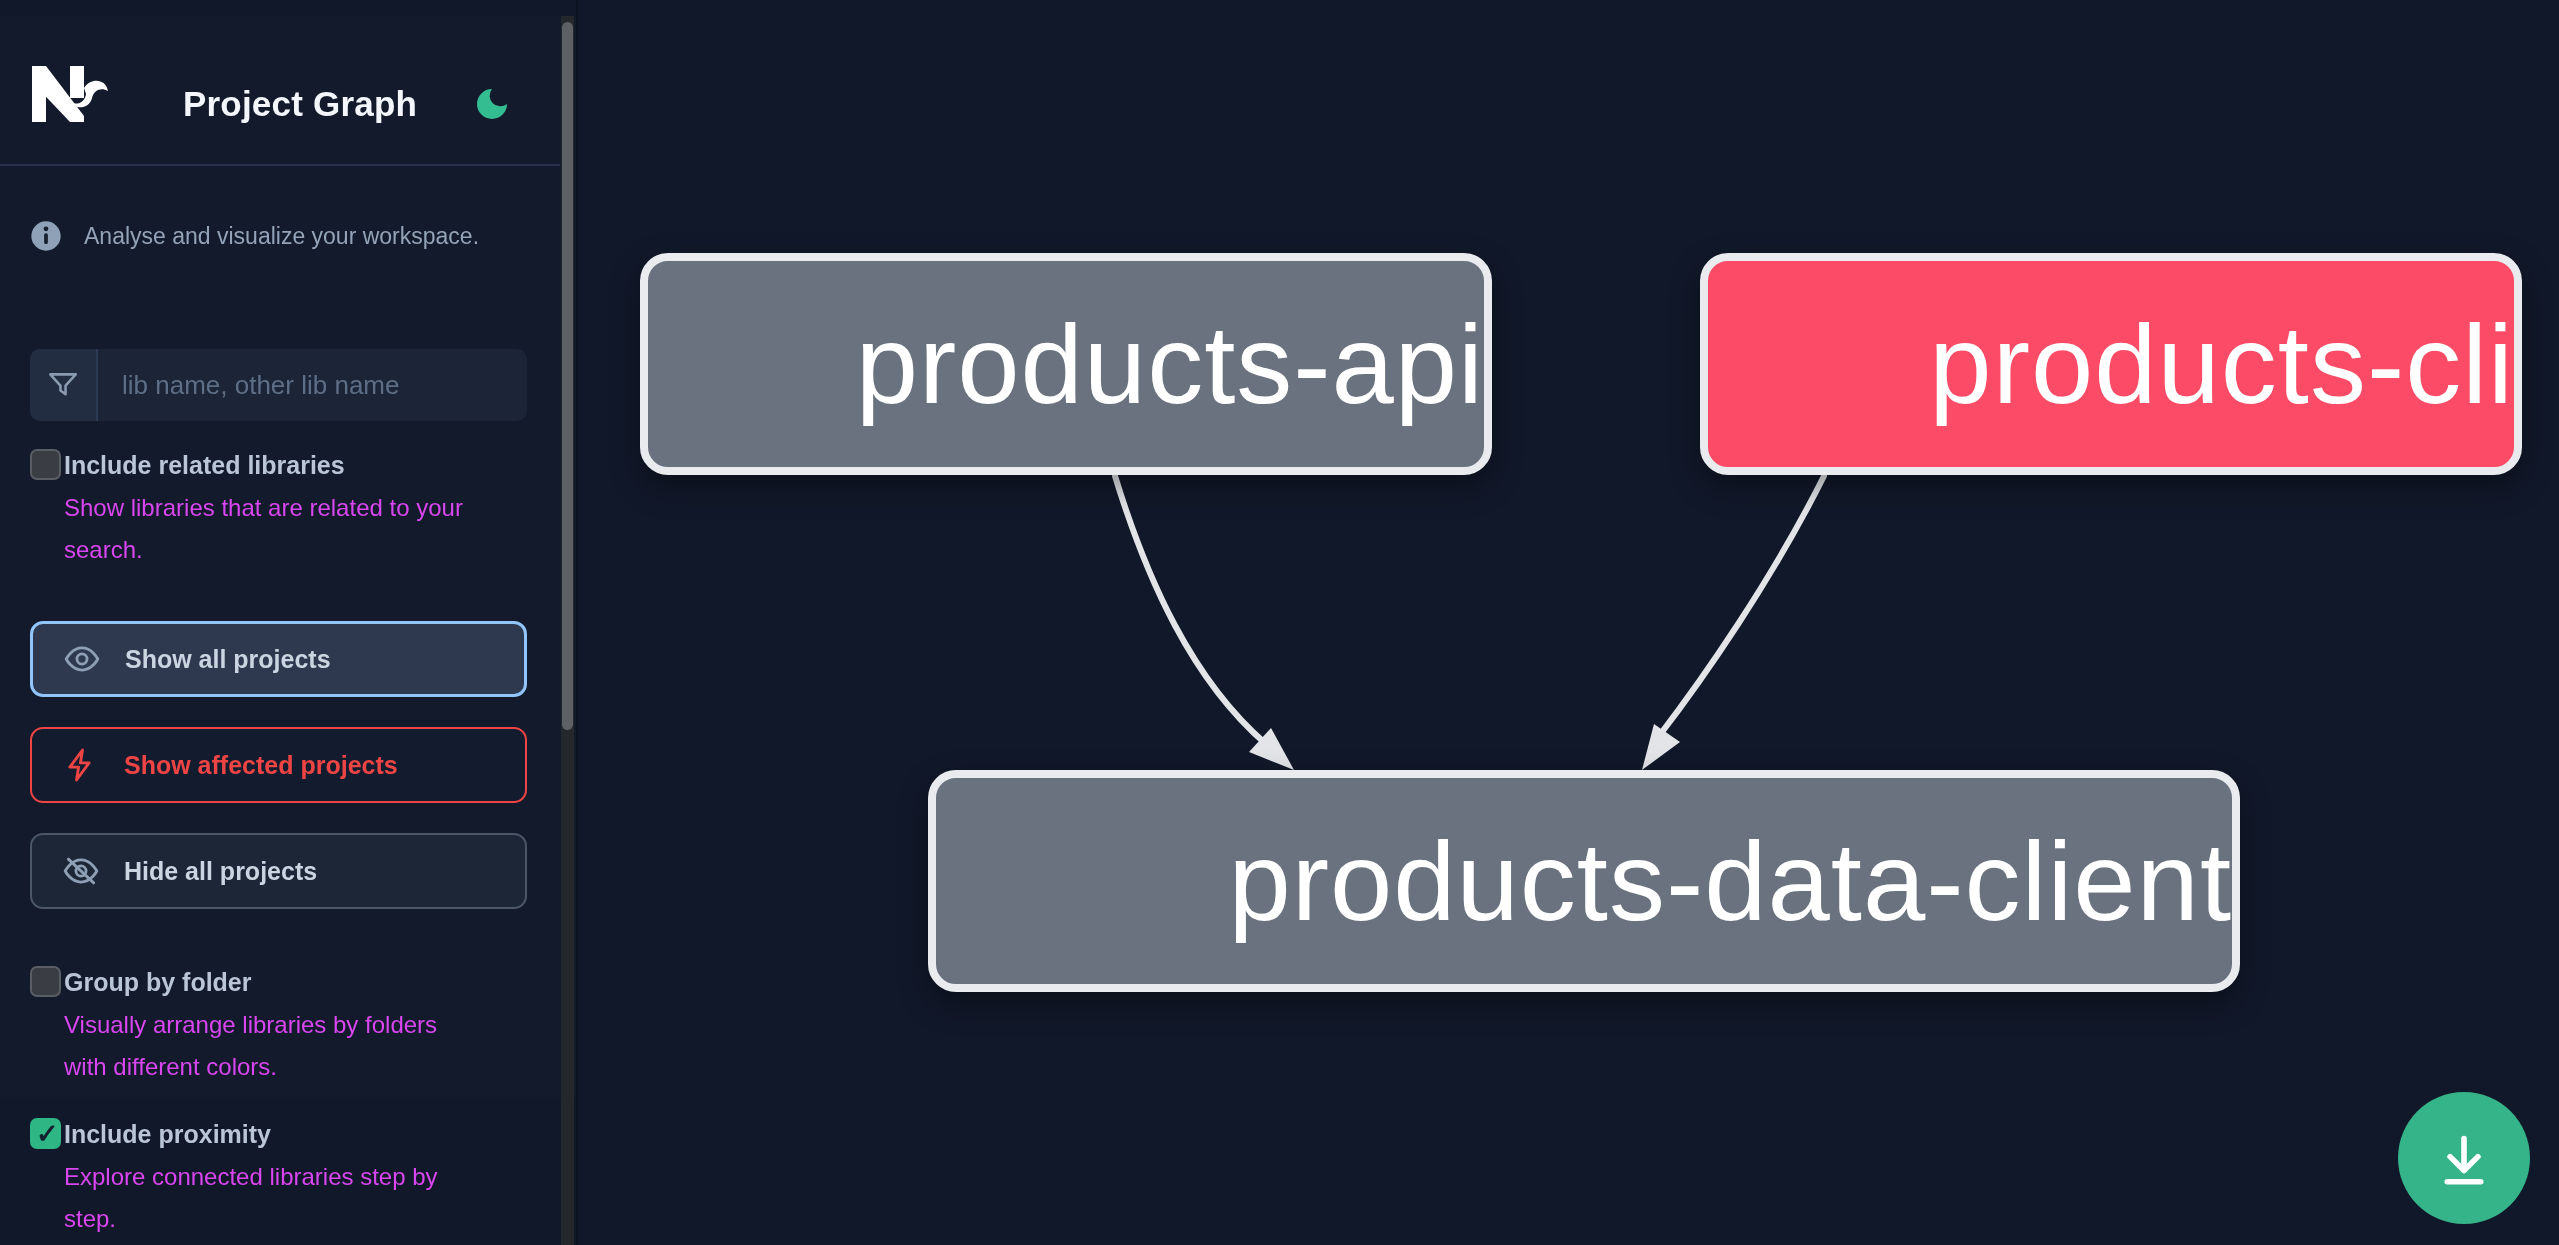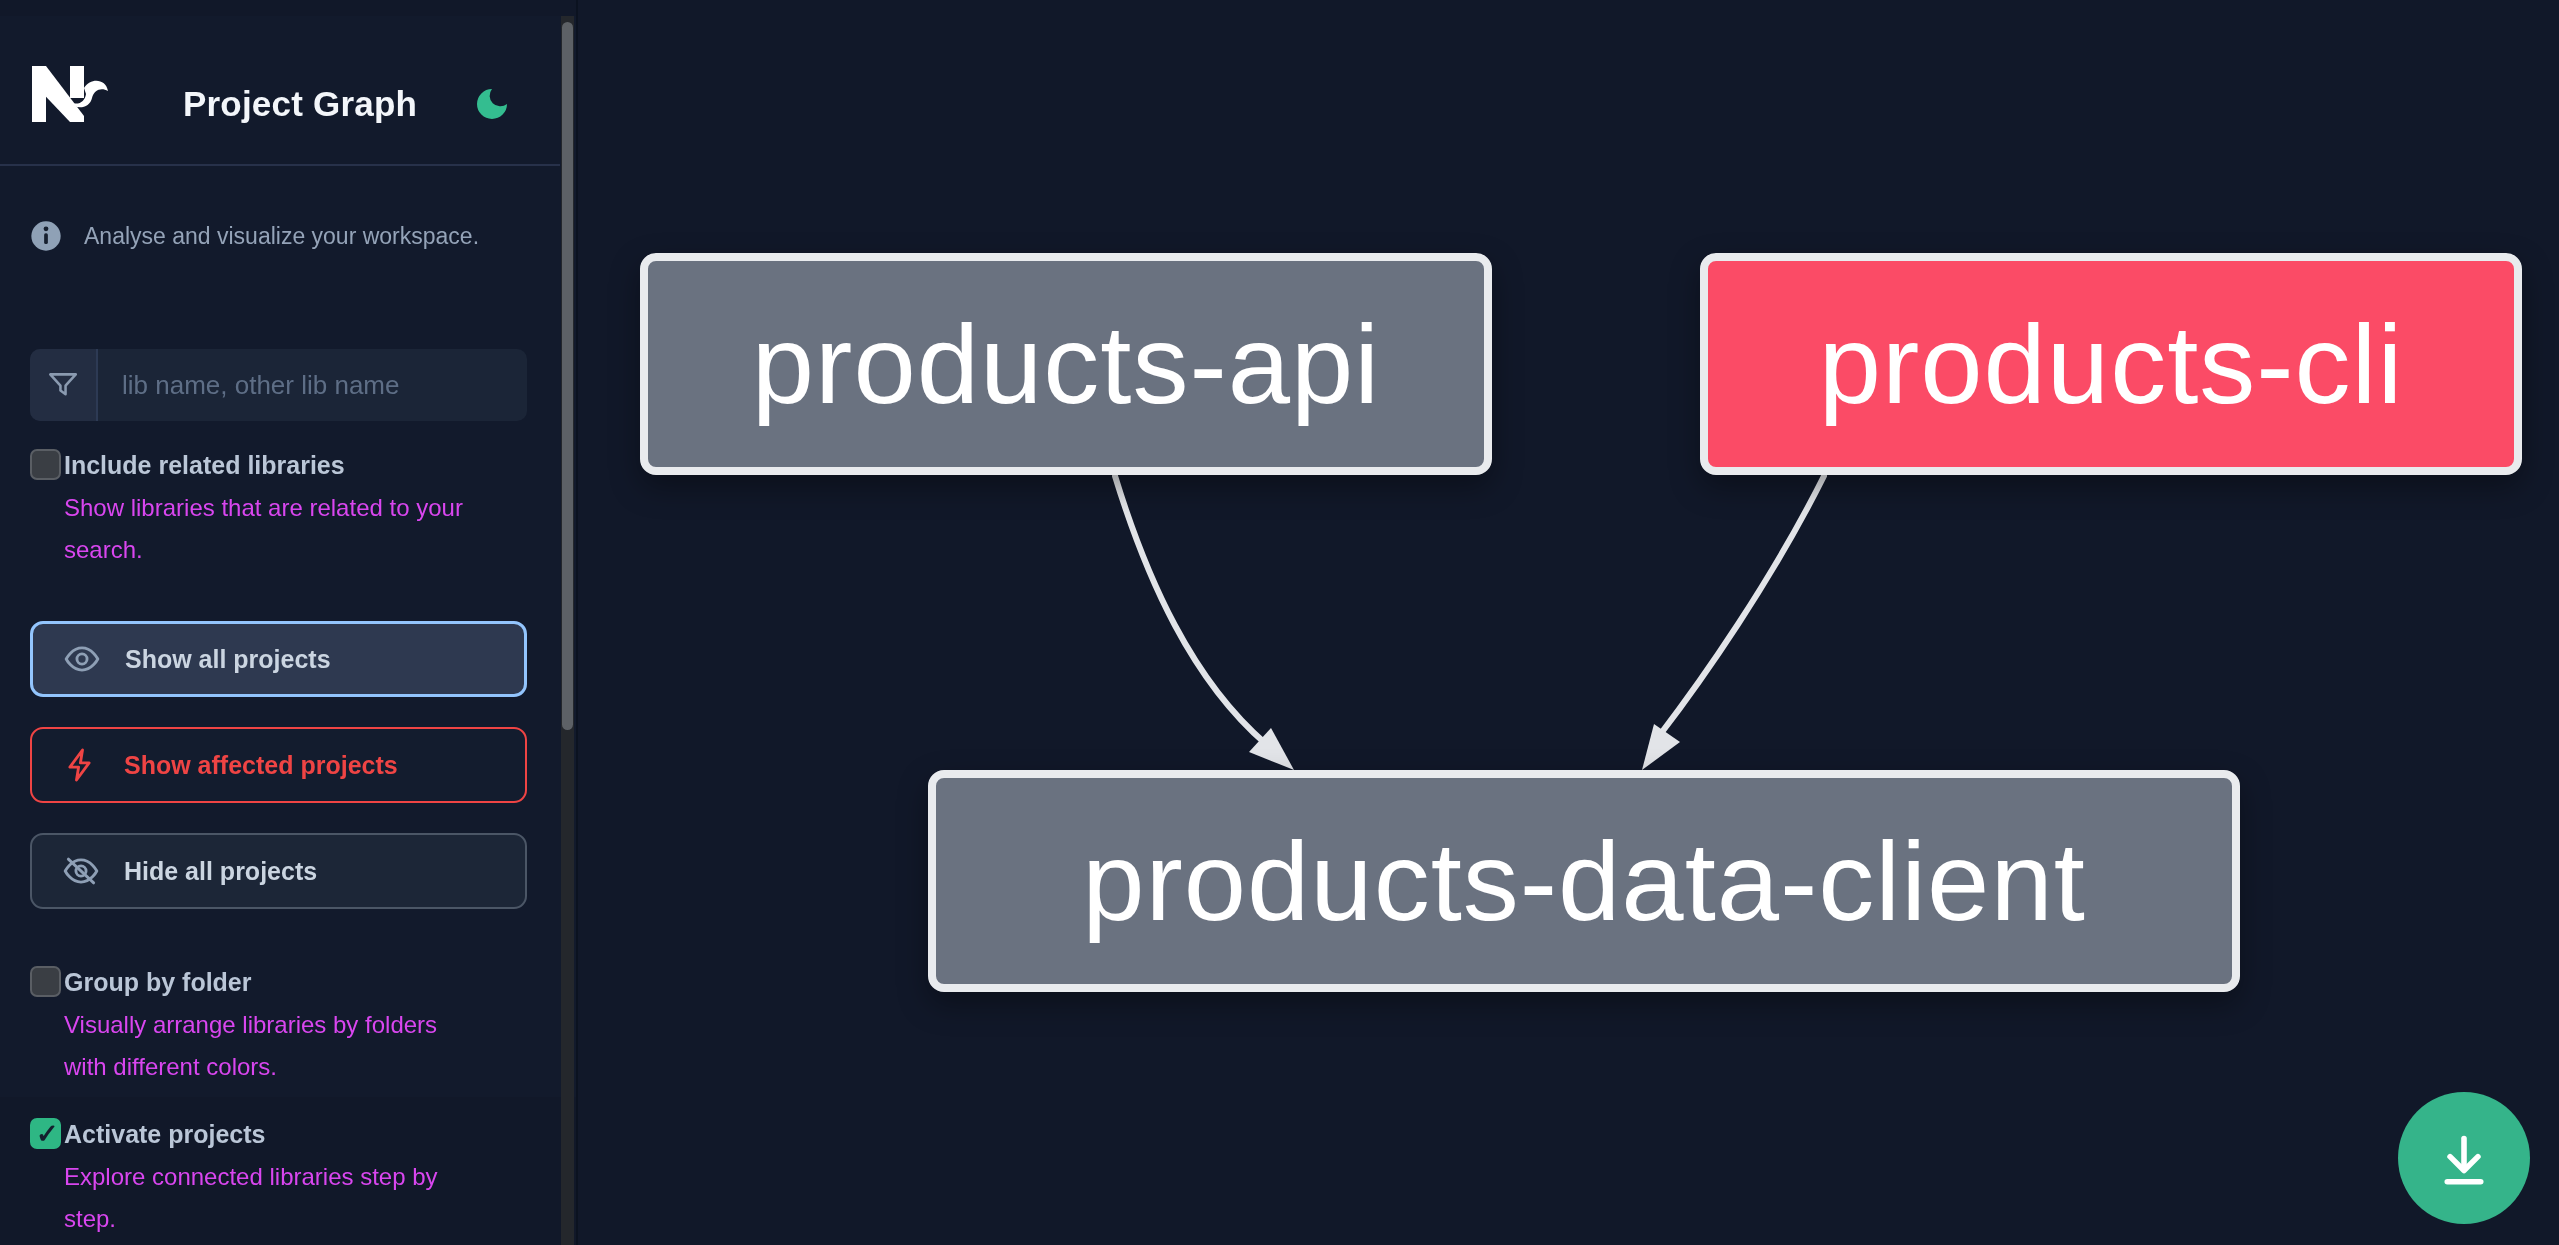--- a/index.html
+++ b/index.html
@@ -66,22 +66,22 @@
 
   
   #scrollbar-track { position:absolute; left:561px; top:0; width:13px; height:1245px; background:#24272c; }
   #scrollbar-thumb { position:absolute; left:562px; top:6px; width:11px; height:708px;
                      background:#5d6166; border-radius:6px; cursor:pointer; }
 
   
   #canvas { position:absolute; left:578px; top:0; width:1981px; height:1245px; background:#111829; }
   #edges-svg { position:absolute; left:0; top:0; width:1981px; height:1245px; }
 
-  .graph-node { position:absolute; border:8px solid #e9ebee; border-radius:16px;
-                display:flex; align-items:center; justify-content:center;
+  .graph-node { position:absolute; border:8px solid #e9ebee; border-radius:28px;
+                display:flex; align-items:center; justify-content:flex-end;
                 color:#ffffff; font-size:112px; font-weight:400; letter-spacing:1px;
                 box-shadow:0 12px 30px rgba(0,0,0,.35); cursor:pointer; white-space:nowrap; }
   .node-normal   { background:#6a7280; }
   .node-affected { background:#fb4b66; }
   #node-products-api        { left:62px;   top:253px; width:852px;  height:222px; }
   #node-products-cli        { left:1122px; top:253px; width:822px;  height:222px; }
   #node-products-data-client{ left:350px;  top:770px; width:1312px; height:222px; }
 
   #download-fab { position:absolute; left:1820px; top:1092px; width:132px; height:132px;
                   border-radius:50%; background:#35b48a; display:flex; align-items:center;
@@ -170,21 +170,21 @@
       <span class="checkbox"></span>
       <div>
         <div class="toggle-label">Group by folder</div>
         <div class="toggle-desc">Visually arrange libraries by folders with different colors.</div>
       </div>
     </div>
 
     <div id="row-prox" class="toggle-row">
       <span class="checkbox checked"></span>
       <div>
-        <div class="toggle-label">Activate projects</div>
+        <div class="toggle-label">Include proximity</div>
         <div class="toggle-desc">Explore connected libraries step by step.</div>
       </div>
     </div>
 
     <div id="tracing-sliver">
       <div class="seg"></div>
       <div class="seg"></div>
       <div class="seg"></div>
     </div>
 

